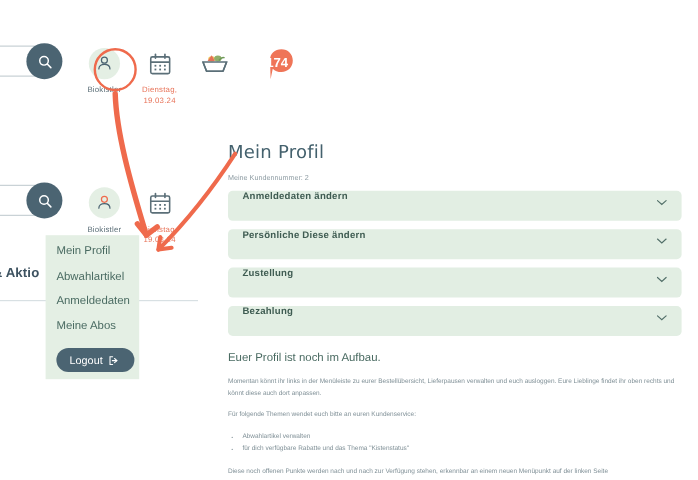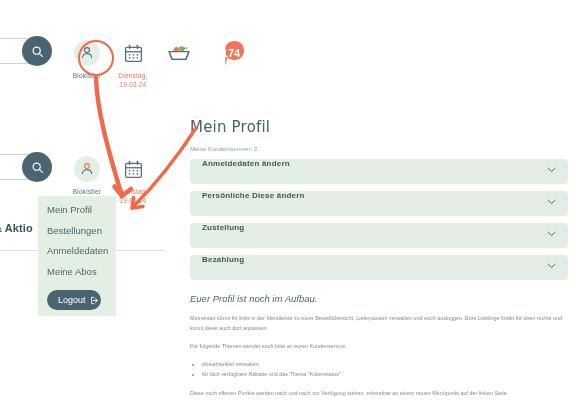--- a/index.html
+++ b/index.html
@@ -75,40 +75,40 @@
     position:absolute;left:38px;top:196px;width:78px;height:120px;
     background:#e4efe4;
   }
   .menu-inner{padding:9px 0 0 9px;}
   .menu-item{
     font-size:9.5px;color:#4a6b62;line-height:1;margin-bottom:11px;white-space:nowrap;
   }
   .logout{
     margin-top:3px;display:inline-flex;align-items:center;gap:4px;
     background:#4b6472;color:#ffffff;border-radius:11px;
-    padding:5px 2px 5px 11px;font-size:9px;white-space:nowrap;
+    padding:5px 13px 5px 11px;font-size:9px;white-space:nowrap;
   }
   .logout svg{display:block;}
 
   
   .main{position:absolute;left:190px;top:118px;width:378px;}
   .page-title{
     font-size:15px;color:#44616d;font-weight:400;letter-spacing:.2px;margin:0 0 10px 0;
     font-family:"DejaVu Sans", sans-serif;
   }
   .custnum{font-size:6px;color:#8e9ca3;margin:0 0 7px 0;}
 
   .acc{
     background:#e2eee3;border-radius:4px;height:25px;margin-bottom:7px;
     display:flex;align-items:flex-start;justify-content:space-between;padding:0 12px;
   }
   .acc-label{font-size:8px;font-weight:700;color:#3f5c52;letter-spacing:.2px;}
   .chev{color:#53706a;}
 
-  .sub-head{font-size:9.5px;color:#4a6b62;margin:13px 0 9px 0;font-style:italic;}
+  .sub-head{font-size:9.5px;color:#4a6b62;margin:13px 0 9px 0;}
   .body-p{font-size:5.4px;color:#7f8f96;line-height:1.85;margin:0 0 8px 0;}
   .body-ul{margin:0 0 8px 0;padding-left:12px;}
   .body-ul li{font-size:5.4px;color:#7f8f96;line-height:1.9;}
 </style>
 </head>
 <body>
 
 <div class="page">
 
   <div class="hdr hdr1">
@@ -233,21 +233,21 @@
       </div>
     </div>
   </div>
 
   <div class="frag-title">n &amp; Aktio</div>
   <div class="frag-rule"></div>
 
   <div class="menu">
     <div class="menu-inner">
       <div class="menu-item">Mein Profil</div>
-      <div class="menu-item">Bestellungen</div>
+      <div class="menu-item">Abwahlartikel</div>
       <div class="menu-item">Anmeldedaten</div>
       <div class="menu-item">Meine Abos</div>
       <div class="logout">
         <span>Logout</span>
         <span>
           <svg width="9" height="9" viewBox="0 0 14 14" fill="none">
             <path d="M6 2H2.6v10H6" stroke="#ffffff" stroke-width="1.4" stroke-linecap="round"></path>
             <path d="M8.5 4.3 11.6 7 8.5 9.7" stroke="#ffffff" stroke-width="1.4" stroke-linecap="round" stroke-linejoin="round"></path>
             <line x1="5.6" y1="7" x2="11.4" y2="7" stroke="#ffffff" stroke-width="1.4" stroke-linecap="round"></line>
           </svg>

